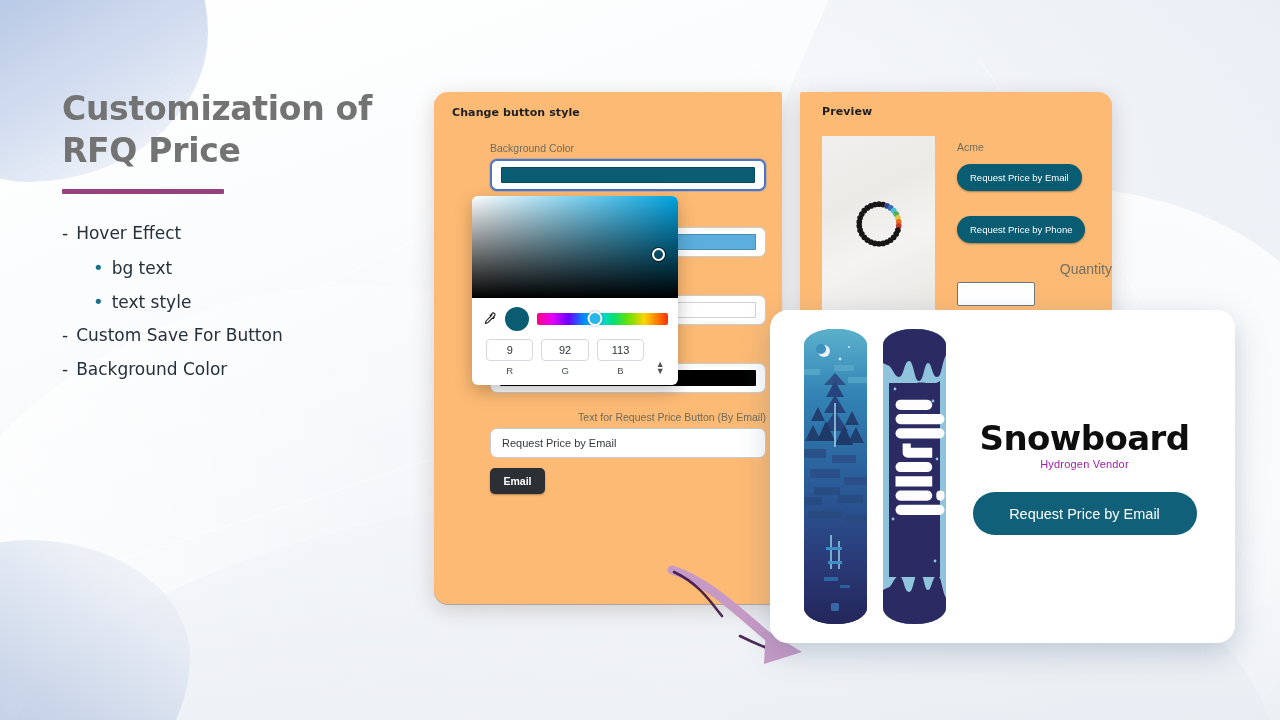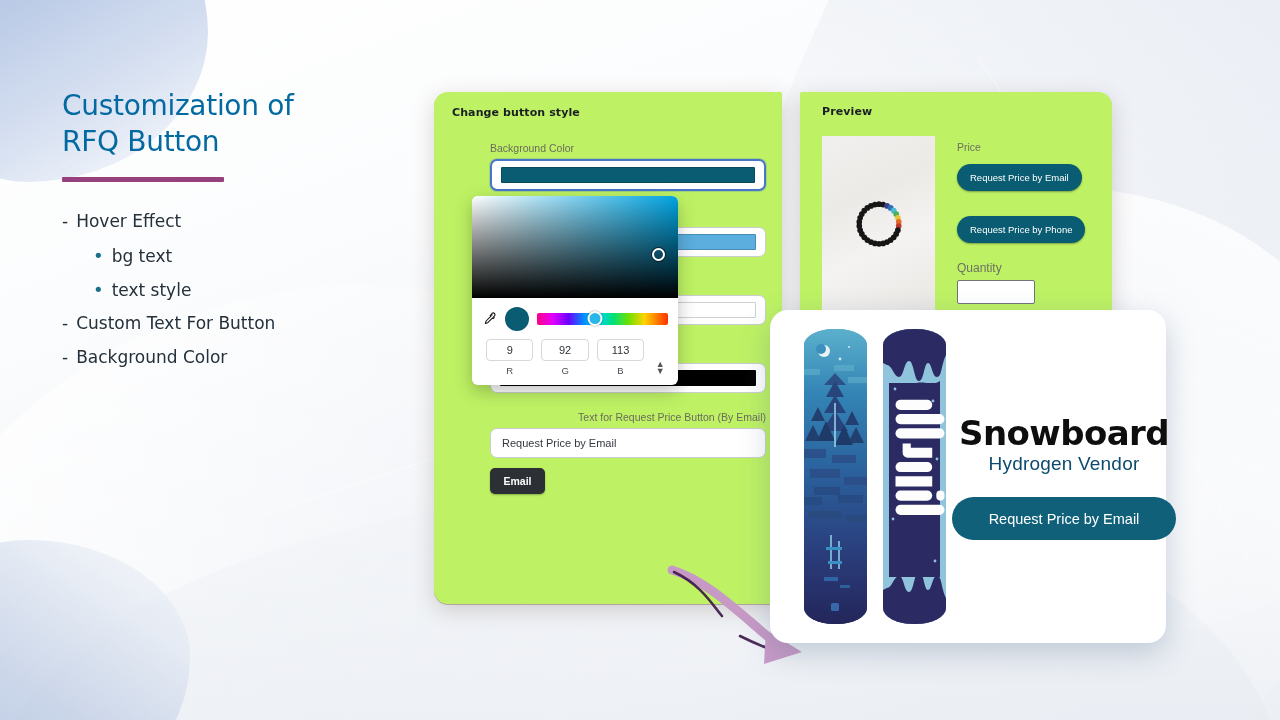--- a/index.html
+++ b/index.html
@@ -71,25 +71,25 @@
     transform-origin: 0 0;
   }
 
   
   .left-panel {
     position: absolute; left: 62px; top: 88px; width: 380px;
     z-index: 6;
   }
   .title {
     font-family: "DejaVu Sans", sans-serif;
-    font-size: 28px;
-    font-weight: normal;
+    font-size: 33px;
+    font-weight: bold;
     line-height: 1.28;
     letter-spacing: -0.3px;
-    color: #0369a1;
+    color: #737373;
   }
   .title-rule {
     width: 162px; height: 5px;
     background: #96417e;
     margin-top: 17px;
     border-radius: 1px;
   }
   .bullets { margin-top: 31px; }
   .b-row {
     display: flex;
@@ -103,21 +103,21 @@
   }
   .b-row.sub { padding-left: 31px; margin-bottom: 16px; }
   .b-dash { margin-right: 8px; color: #24303a; }
   .b-dot {
     margin-right: 8px; color: #19708b; font-size: 18px; line-height: 1;
   }
 
   
   .card {
     position: absolute;
-    background: #bef264;
+    background: #fdba74;
     border-radius: 14px;
     box-shadow: 0 6px 22px rgba(90,70,60,.22), 0 1px 0 rgba(150,120,105,.5);
     z-index: 10;
   }
   .card-form { left: 434px; top: 92px; width: 348px; height: 512px; border-radius: 14px 2px 2px 14px; }
   .card-preview { left: 800px; top: 92px; width: 312px; height: 438px; border-radius: 2px 14px 14px 2px; }
 
   .card-title {
     font-family: "DejaVu Sans", sans-serif;
     font-size: 11px;
@@ -286,30 +286,30 @@
     border-radius: 16px;
     color: #fff;
     font-size: 9.5px;
     display: inline-flex; align-items: center; justify-content: center;
     padding: 0 13px;
     height: 27px;
     box-shadow: 0 1px 2px rgba(0,0,0,.35);
     white-space: nowrap;
   }
   .pill2 { margin-top: 25px; }
-  .qty-lbl { font-size: 12px; color: #6f6f64; margin-top: 18px; }
+  .qty-lbl { font-size: 14px; color: #6f6f64; margin-top: 18px; text-align: right; }
   .qty-box {
     margin-top: 5px; width: 78px; height: 24px;
     border: 1px solid #6f7479; border-radius: 2px; background:#fff;
   }
 
   
   .card-snow {
     position: absolute; left: 770px; top: 310px;
-    width: 396px; height: 333px;
+    width: 465px; height: 333px;
     background: #fff;
     border-radius: 18px;
     box-shadow: 0 10px 30px rgba(80,110,140,.30);
     z-index: 60;
     display: flex; align-items: center;
     padding: 16px 18px;
   }
   .boards { display: flex; gap: 16px; flex: 0 0 auto; margin-left: 16px;}
   .board {
     width: 63px; height: 295px;
@@ -322,21 +322,21 @@
   .board-b {
     background: linear-gradient(to bottom, #2b2a63 0%, #2b2a63 12%, #8fc4dc 20%, #8fc4dc 78%, #2b2a63 90%, #2b2a63 100%);
   }
   .snow-txt { flex: 1; text-align: center; padding-left: 6px; }
   .snow-title {
     font-family: "DejaVu Sans", sans-serif;
     font-size: 34px; font-weight: bold; color: #0e0e0e;
     letter-spacing: -0.6px;
   }
   .snow-vendor {
-    font-size: 19px; color: #0c4a6e; margin-top: 0;
+    font-size: 11px; color: #a21caf; margin-top: 0;
     letter-spacing: .2px;
   }
   .snow-btn {
     margin: 22px auto 0 auto;
     width: 224px; height: 43px;
     border-radius: 22px;
     color: #fff; font-size: 14.5px;
     display: flex; align-items: center; justify-content: center;
   }
 
@@ -359,39 +359,39 @@
   <div class="blob-tl"></div>
   <div class="blob-bl"></div>
   <div class="hairline" style="left:40px; top:430px; width:820px; transform:rotate(-27deg);"></div>
   <div class="hairline" style="left:120px; top:560px; width:780px; transform:rotate(-18deg);"></div>
   <div class="hairline" style="left:980px; top:60px; width:420px; transform:rotate(56deg);"></div>
   <div class="hairline" style="left:1110px; top:300px; width:300px; transform:rotate(62deg);"></div>
 
   <div class="left-panel">
     <div class="title">
       <div>Customization of</div>
-      <div>RFQ Button</div>
+      <div>RFQ Price</div>
     </div>
     <div class="title-rule"></div>
     <div class="bullets">
       <div class="b-row">
         <span class="b-dash">-</span>
         <span>Hover Effect</span>
       </div>
       <div class="b-row sub">
         <span class="b-dot">•</span>
         <span>bg text</span>
       </div>
       <div class="b-row sub">
         <span class="b-dot">•</span>
         <span>text style</span>
       </div>
       <div class="b-row">
         <span class="b-dash">-</span>
-        <span>Custom Text For Button</span>
+        <span>Custom Save For Button</span>
       </div>
       <div class="b-row">
         <span class="b-dash">-</span>
         <span>Background Color</span>
       </div>
     </div>
   </div>
 
   <div class="card card-form">
     <div class="form-inner">
@@ -504,21 +504,21 @@
                 <circle cx="19.57" cy="40.11" r="4.6" fill="#161616"></circle>
                 <circle cx="22.29" cy="34.00" r="4.6" fill="#161616"></circle>
                 <circle cx="26.22" cy="28.59" r="4.6" fill="#161616"></circle>
                 <circle cx="31.19" cy="24.11" r="4.6" fill="#161616"></circle>
                 <circle cx="36.98" cy="20.77" r="4.6" fill="#161616"></circle>
                 <circle cx="43.35" cy="18.70" r="4.6" fill="#161616"></circle>
               </g>
           </svg>
         </div>
         <div class="prev-right">
-          <div class="vendor">Price</div>
+          <div class="vendor">Acme</div>
           <div class="pill" id="pbtn0" style="background: rgb(9, 92, 113);">Request Price by Email</div>
           <div class="pill pill2" id="pbtn1" style="background: rgb(9, 92, 113);">Request Price by Phone</div>
           <div class="qty-lbl">Quantity</div>
           <div class="qty-box"></div>
         </div>
       </div>
     </div>
   </div>
 
   <div class="arrow-wrap">

